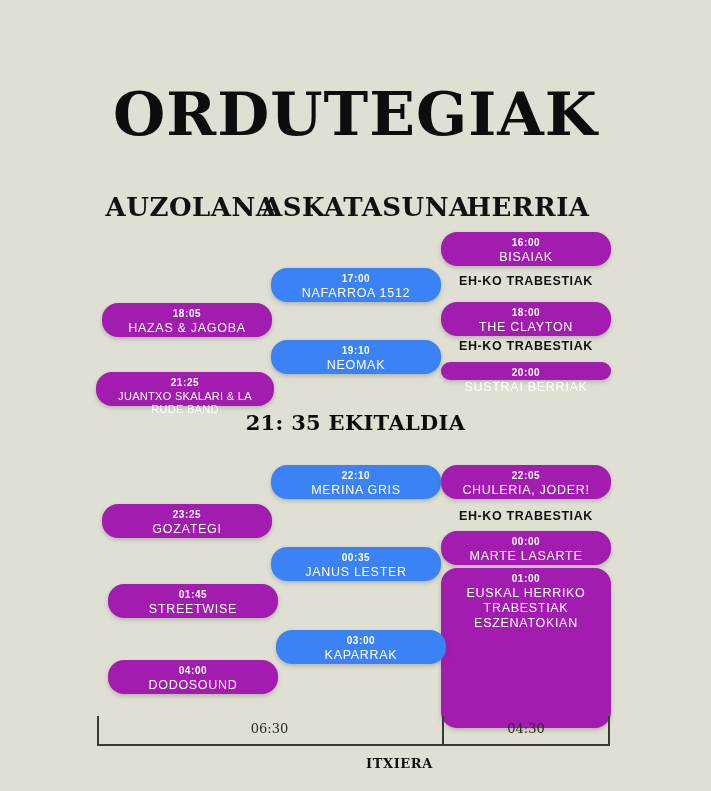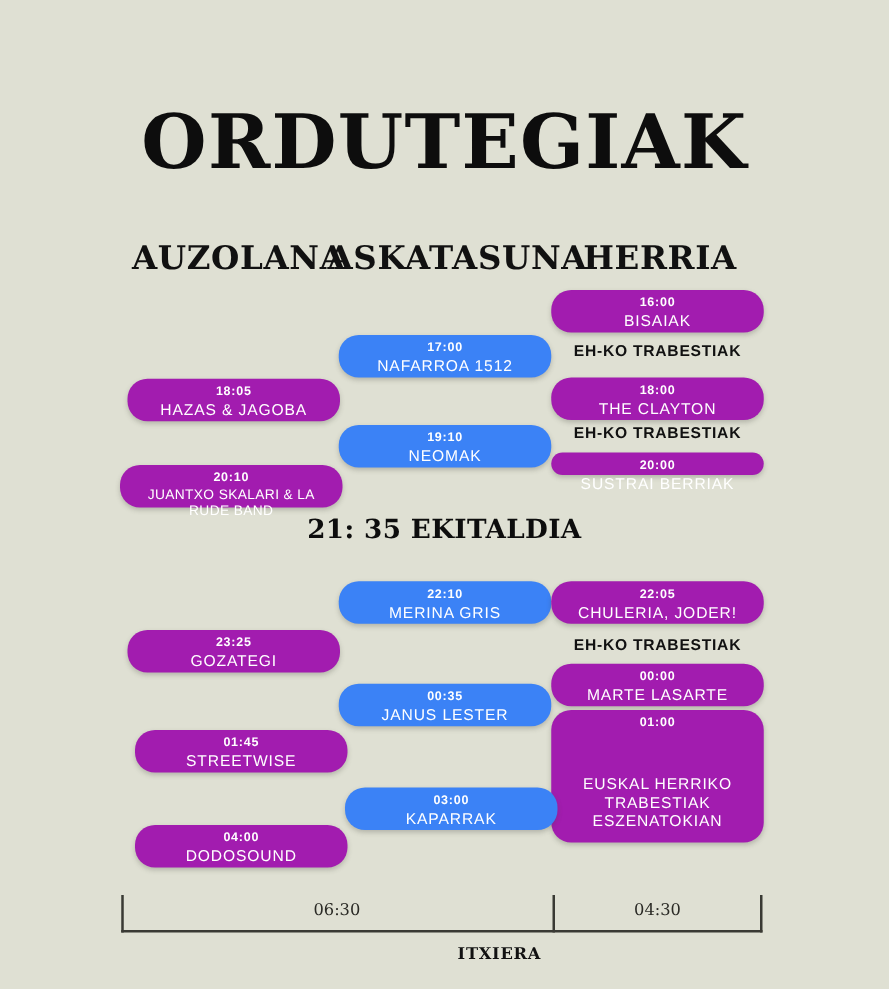--- a/index.html
+++ b/index.html
@@ -198,21 +198,21 @@
     <span class="etime">19:10</span>
     <span class="ename">NEOMAK</span>
   </div>
 
   <div class="event purple" style="left:441px; top:362px; width:170px; height:18px;">
     <span class="etime">20:00</span>
     <span class="ename">SUSTRAI BERRIAK</span>
   </div>
 
   <div class="event purple narrow" style="left:96px; top:372px; width:178px; height:34px;">
-    <span class="etime">20:10</span>
+    <span class="etime">21:25</span>
     <span class="ename">JUANTXO SKALARI &amp; LA RUDE BAND</span>
   </div>
 
   <div class="center-event">21: 35 EKITALDIA</div>
 
   <div class="event gray" style="left:271px; top:465px; width:170px; height:34px;">
     <span class="etime">22:10</span>
     <span class="ename">MERINA GRIS</span>
   </div>
 
@@ -231,21 +231,21 @@
   <div class="event purple" style="left:441px; top:531px; width:170px; height:34px;">
     <span class="etime">00:00</span>
     <span class="ename">MARTE LASARTE</span>
   </div>
 
   <div class="event gray" style="left:271px; top:547px; width:170px; height:34px;">
     <span class="etime">00:35</span>
     <span class="ename">JANUS LESTER</span>
   </div>
 
-  <div class="event purple" style="left:441px; top:568px; width:170px; height:106px;gap:34px;">
+  <div class="event purple" style="left:441px; top:568px; width:170px; height:160px;">
     <span class="etime">01:00</span>
     <span class="ename">EUSKAL HERRIKO
 TRABESTIAK
 ESZENATOKIAN</span>
   </div>
 
   <div class="event purple" style="left:108px; top:584px; width:170px; height:34px;">
     <span class="etime">01:45</span>
     <span class="ename">STREETWISE</span>
   </div>

